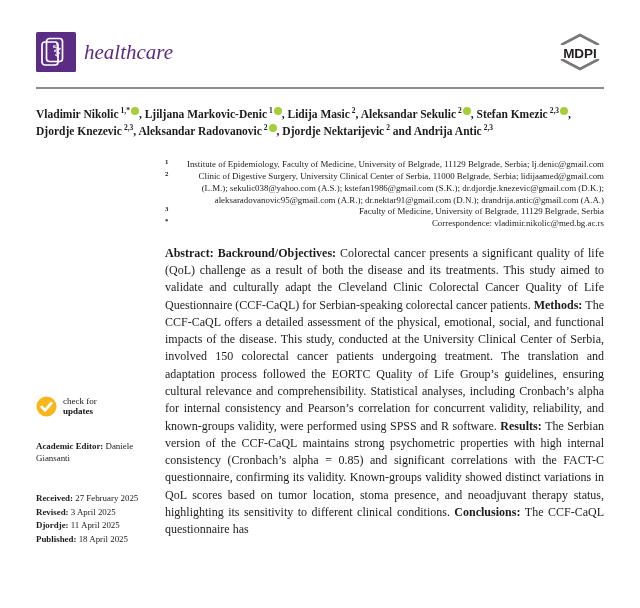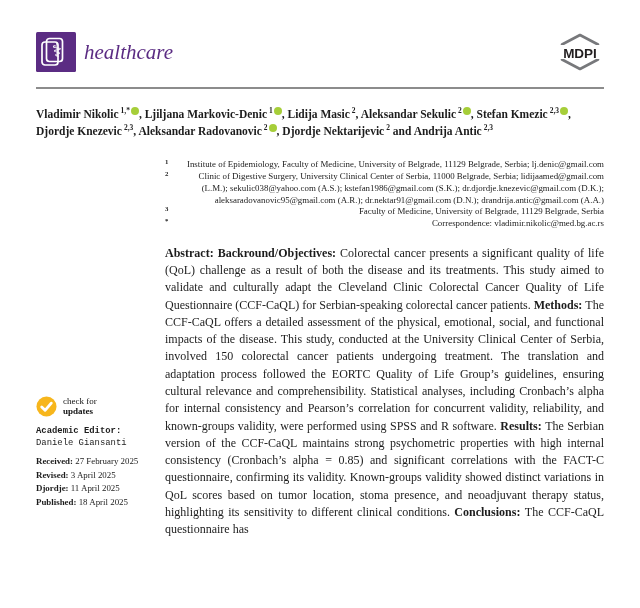--- a/index.html
+++ b/index.html
@@ -28,22 +28,22 @@
   
   .content{display:flex;margin-top:20px;}
   .sidebar{width:129px;flex-shrink:0;padding-top:237px;padding-right:12px;
            font-size:8.9px;line-height:1.35;}
   .main{flex:1;}
   
   .check-updates{display:flex;align-items:center;gap:6px;cursor:pointer;}
   .cu-icon{width:21px;height:21px;flex-shrink:0;}
   .cu-text{font-family:Liberation Serif, serif;font-size:9px;line-height:1.1;color:#111;}
   .cu-text .b{font-weight:bold;}
-  .editor{margin-top:8px;font-family:Liberation Mono, monospace;}
-  .dates{margin-top:6px;}
+  .editor{margin-top:23px;}
+  .dates{margin-top:28px;}
   .dates p{margin-bottom:1.5px;}
   .sb-label{font-weight:bold;}
   
   .affs{list-style:none;font-size:8.9px;line-height:1.32;}
   .aff{display:flex;}
   .aff .marker{width:13px;flex-shrink:0;font-size:6.8px;font-weight:bold;
                position:relative;top:-1px;text-align:left;}
   .aff .txt{flex:1;text-align:right;}
   
   .abstract{margin-top:15px;font-size:12px;line-height:1.44;text-align:justify;}

